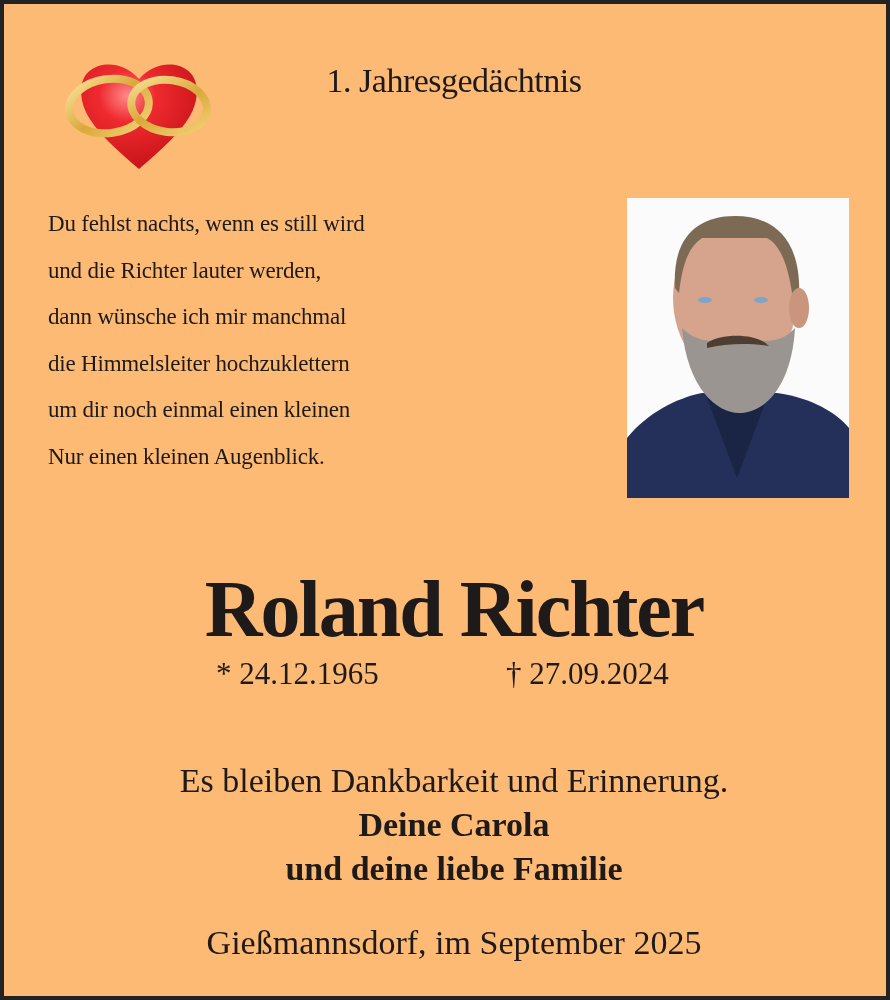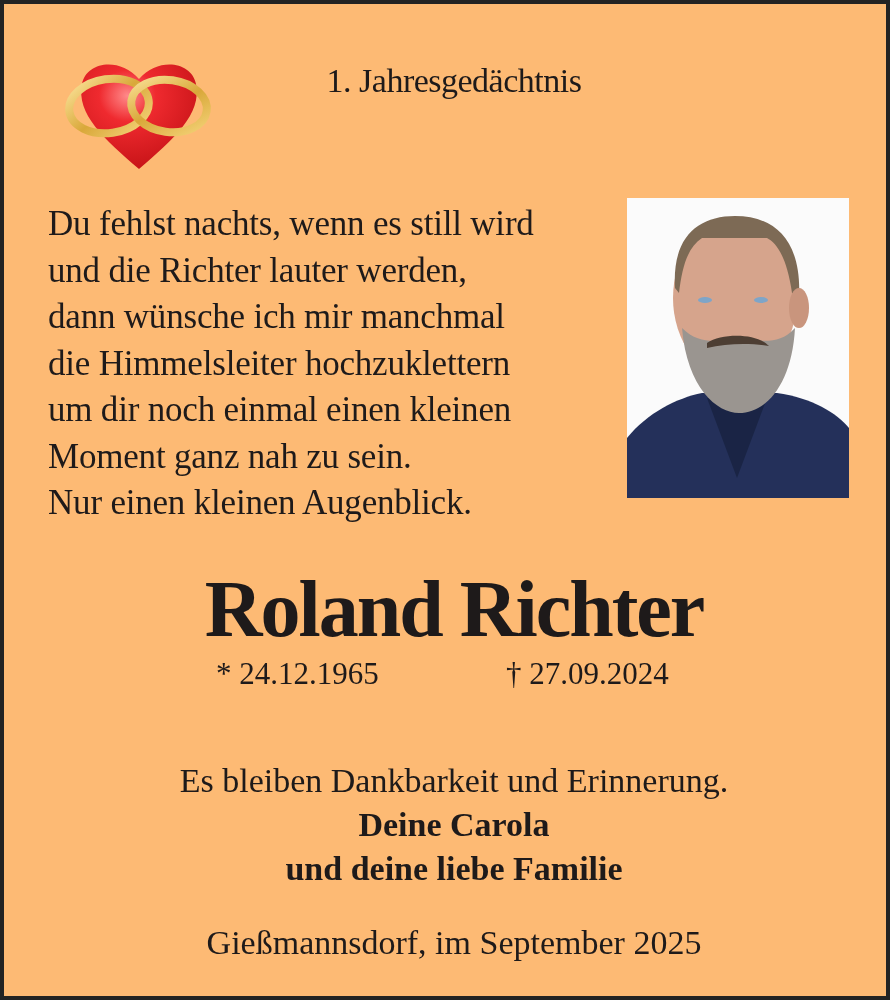--- a/index.html
+++ b/index.html
@@ -15,21 +15,21 @@
   }
   .emblem { position: absolute; left: 60px; top: 50px; width: 150px; height: 125px; }
   .heading {
     position: absolute; left: 0; width: 900px; top: 58px;
     text-align: center; font-family: "Liberation Serif", serif;
     font-size: 34px; letter-spacing: -0.5px;
   }
   .poem {
     position: absolute; left: 44px; top: 197px; width: 560px;
     font-family: "Liberation Serif", serif;
-    font-size: 35px; line-height: 46.5px; letter-spacing: -0.2px;
+    font-size: 23px; line-height: 46.5px; letter-spacing: -0.2px;
   }
   .poem div { white-space: nowrap; }
   .photo {
     position: absolute; left: 623px; top: 194px; width: 222px; height: 300px;
     background: #fff; overflow: hidden;
   }
   .name {
     position: absolute; left: 0; width: 900px; top: 560px;
     text-align: center; font-family: "Liberation Serif", serif;
     font-weight: bold; font-size: 80px; letter-spacing: -2px;
@@ -73,21 +73,20 @@
   </svg>
 
   <div class="heading">1. Jahresgedächtnis</div>
 
   <div class="poem">
     <div>Du fehlst nachts, wenn es still wird</div>
     <div>und die Richter lauter werden,</div>
     <div>dann wünsche ich mir manchmal</div>
     <div>die Himmelsleiter hochzuklettern</div>
     <div>um dir noch einmal einen kleinen</div>
-    <div>Moment ganz nah zu sein.</div>
     <div>Nur einen kleinen Augenblick.</div>
   </div>
 
   <svg class="photo" viewBox="0 0 222 300">
     <rect width="222" height="300" fill="#fbfbfb"></rect>
     <path d="M0 300 L0 240 C 20 215, 50 200, 75 195 L 150 195 C 185 200, 210 215, 222 230 L222 300 Z" fill="#24305a"></path>
     <path d="M80 200 L 110 280 L 140 200 Z" fill="#1a2445"></path>
     <ellipse cx="108" cy="100" rx="62" ry="80" fill="#d6a48c"></ellipse>
     <path d="M48 90 C 45 40, 70 18, 108 18 C 150 18, 175 45, 172 100 L 165 95 C 160 60, 150 45, 140 40 L 75 40 C 60 50, 55 70, 52 95 Z" fill="#7d6a55"></path>
     <ellipse cx="172" cy="110" rx="10" ry="20" fill="#c9957d"></ellipse>

